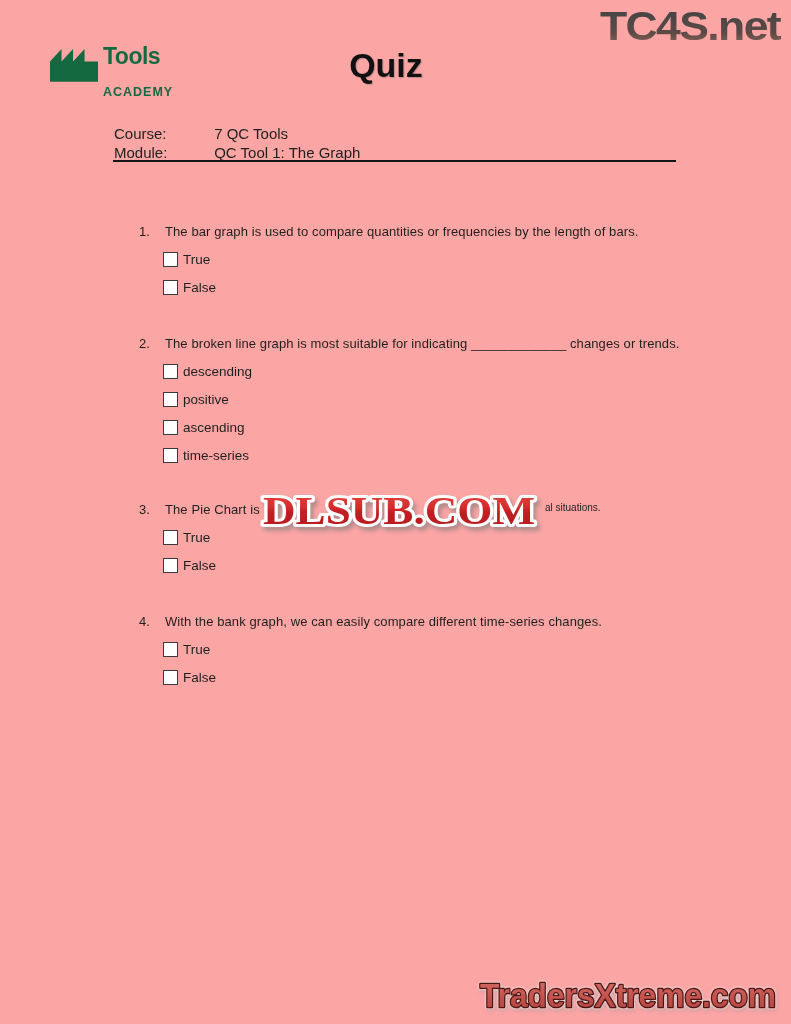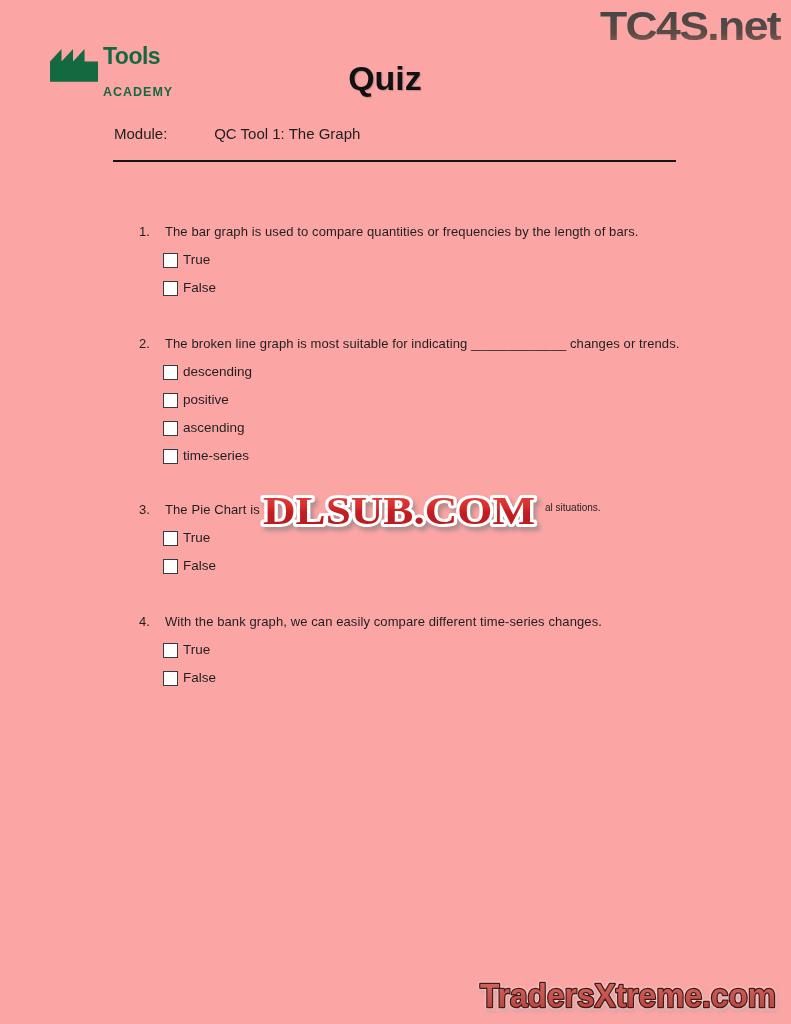--- a/index.html
+++ b/index.html
@@ -11,35 +11,36 @@
   
   .tc4s{position:absolute;top:0px;right:8px;}
   
   .logo{position:absolute;left:50px;top:45px;display:flex;align-items:flex-start;}
   .logo-icon{display:block;}
   .logo-text{margin-left:5px;line-height:1;color:#146941;}
   .logo-name{display:block;font-weight:bold;font-size:23px;letter-spacing:-0.5px;}
   .logo-sub{display:block;font-weight:bold;font-size:12.5px;letter-spacing:1px;margin-top:18px;}
   
   .title{
-    position:absolute;left:0;top:46px;width:744px;margin:13px;text-align:center;
+    position:absolute;left:0;top:46px;width:744px;margin:0;text-align:center;
     font-size:34px;font-weight:bold;color:#111;
     text-shadow:1px 1px 1px rgba(90,90,90,0.35);
+    padding-left:14px;
   }
   
   .meta{position:absolute;left:114px;top:124px;font-size:15px;}
   .meta-row{height:19px;line-height:19px;}
   .meta-label{display:inline-block;width:96px;}
   .rule{position:absolute;left:113px;top:160px;width:563px;height:2px;background:#151515;}
   
   .q{position:absolute;left:139px;font-size:13px;white-space:nowrap;}
   .qnum{display:inline-block;width:26px;}
   .qtext{letter-spacing:0.1px;}
   .qtext-after{position:absolute;left:545px;font-size:10px;white-space:nowrap;}
-  .opt{position:absolute;left:163px;display:flex;align-items:center;cursor:default;}
+  .opt{position:absolute;left:163px;display:flex;align-items:flex-start;cursor:default;}
   .checkbox{
     display:inline-block;width:13px;height:13px;background:#fff;
     border:1.4px solid #3a3a3a;margin-right:5px;flex:0 0 auto;
   }
   .optlabel{font-size:13.5px;line-height:16px;}
   
   .dlsub{position:absolute;left:253px;top:484px;}
   .traders{position:absolute;right:7px;top:972px;}
 </style>
 </head>
@@ -64,20 +65,24 @@
     </svg>
     <div class="logo-text">
       <span class="logo-name">Tools</span>
       <span class="logo-sub">ACADEMY</span>
     </div>
   </div>
 
   <h1 class="title">Quiz</h1>
 
   <div class="meta">
+    <div class="meta-row">
+      <span class="meta-label">Course:</span>
+      <span>7 QC Tools</span>
+    </div>
     <div class="meta-row">
       <span class="meta-label">Module:</span>
       <span>QC Tool 1: The Graph</span>
     </div>
   </div>
   <div class="rule"></div>
 
   <div class="q" style="top:224px">
     <span class="qnum">1.</span><span class="qtext">The bar graph is used to compare quantities or frequencies by the length of bars.</span>
   </div>

